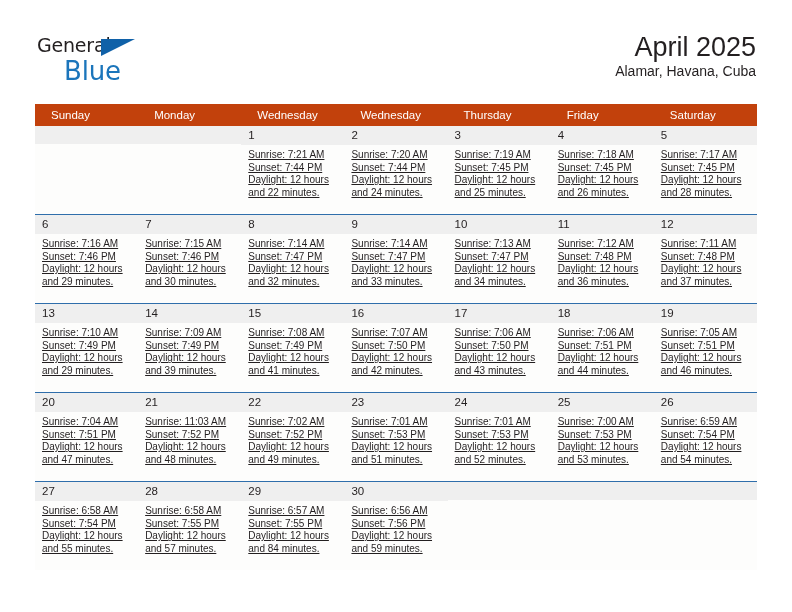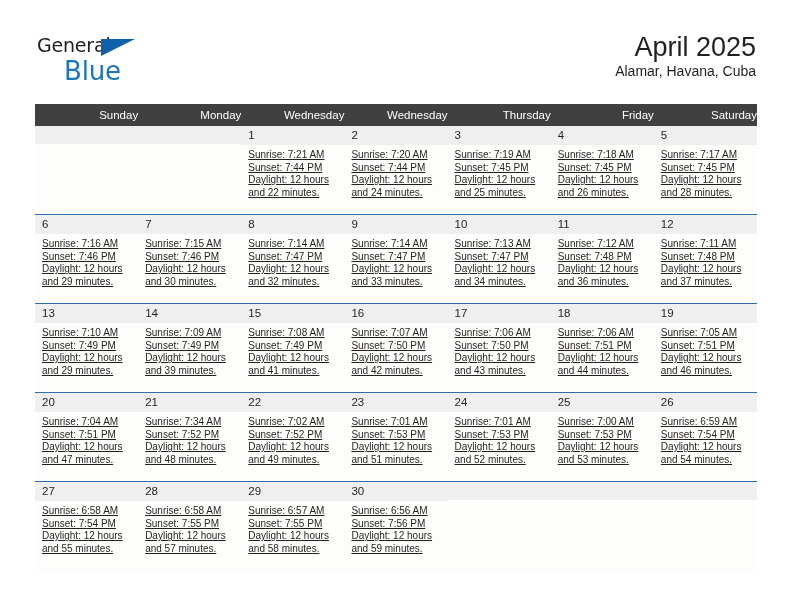--- a/index.html
+++ b/index.html
@@ -89,25 +89,25 @@
     position: absolute;
     left: 35px;
     top: 104px;
     width: 722px;
     border-collapse: collapse;
     table-layout: fixed;
   }
   .calendar col { width: 103.142px; }
 
   .calendar thead th {
-    background: #404040;
+    background: #c2410c;
     color: #ffffff;
     font-size: 11.5px;
     font-weight: normal;
-    text-align: right;
+    text-align: left;
     padding: 5px 0 5px 16px;
     height: 11px;
     vertical-align: middle;
   }
 
   .calendar tbody td {
     vertical-align: top;
     padding: 0;
     border-top: 1.6px solid #2f6eab;
     background: #fdfdfc;
@@ -416,21 +416,21 @@
                 <div>Sunset: 7:51 PM</div>
                 <div>Daylight: 12 hours</div>
                 <div>and 47 minutes.</div>
               </div>
             </div>
           </td>
           <td>
             <div class="cell-inner">
               <div class="daynum">21</div>
               <div class="details">
-                <div>Sunrise: 7:34 AM</div>
+                <div>Sunrise: 11:03 AM</div>
                 <div>Sunset: 7:52 PM</div>
                 <div>Daylight: 12 hours</div>
                 <div>and 48 minutes.</div>
               </div>
             </div>
           </td>
           <td>
             <div class="cell-inner">
               <div class="daynum">22</div>
               <div class="details">
@@ -509,21 +509,21 @@
               </div>
             </div>
           </td>
           <td>
             <div class="cell-inner">
               <div class="daynum">29</div>
               <div class="details">
                 <div>Sunrise: 6:57 AM</div>
                 <div>Sunset: 7:55 PM</div>
                 <div>Daylight: 12 hours</div>
-                <div>and 58 minutes.</div>
+                <div>and 84 minutes.</div>
               </div>
             </div>
           </td>
           <td>
             <div class="cell-inner">
               <div class="daynum">30</div>
               <div class="details">
                 <div>Sunrise: 6:56 AM</div>
                 <div>Sunset: 7:56 PM</div>
                 <div>Daylight: 12 hours</div>

